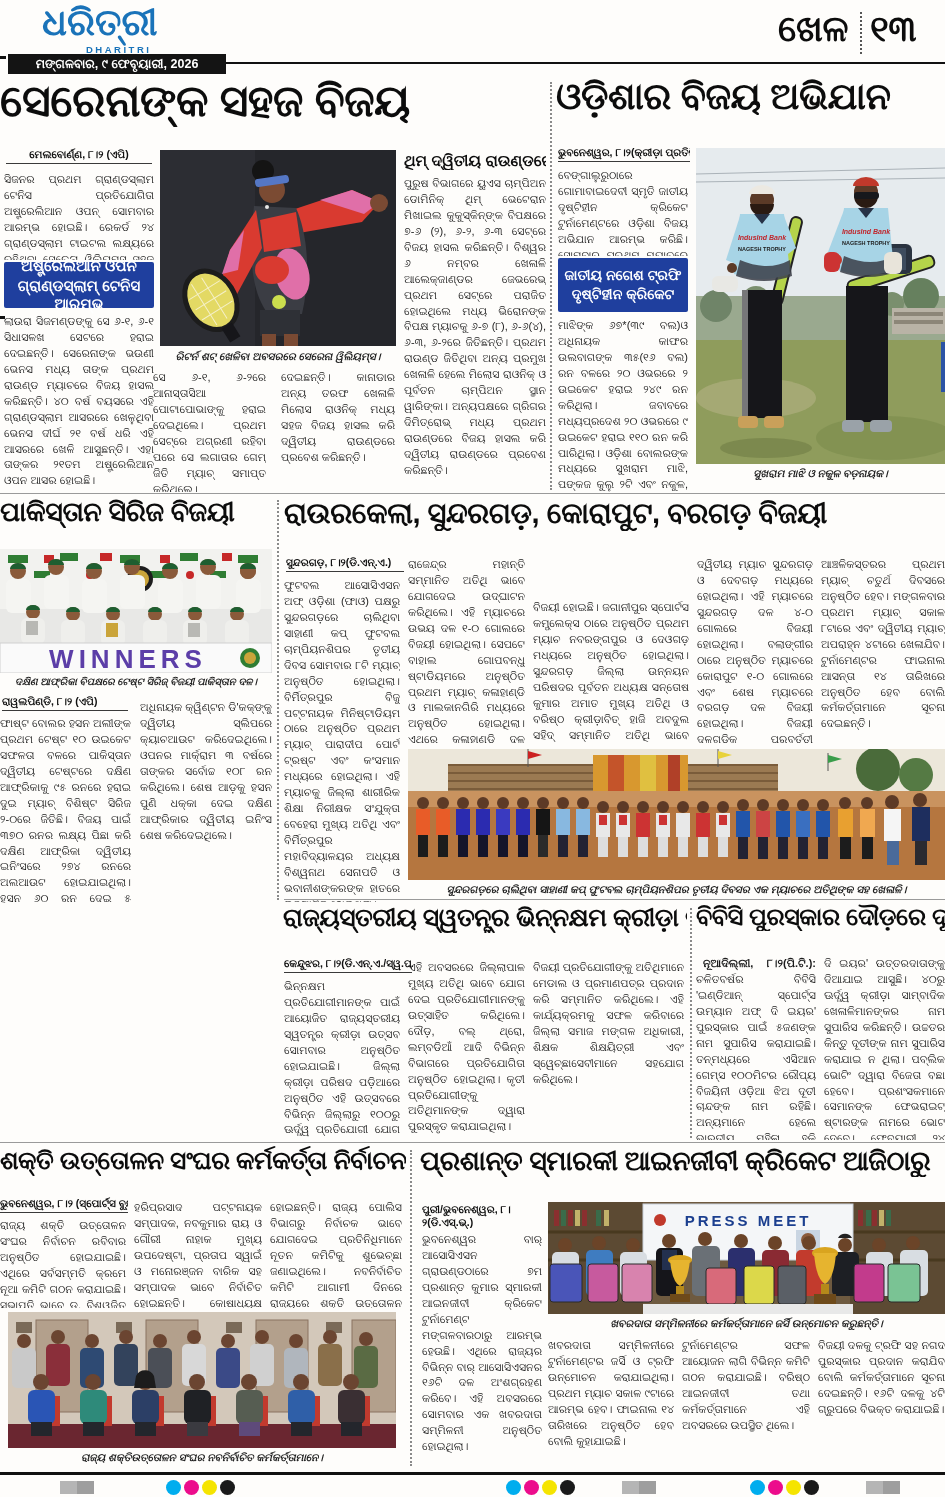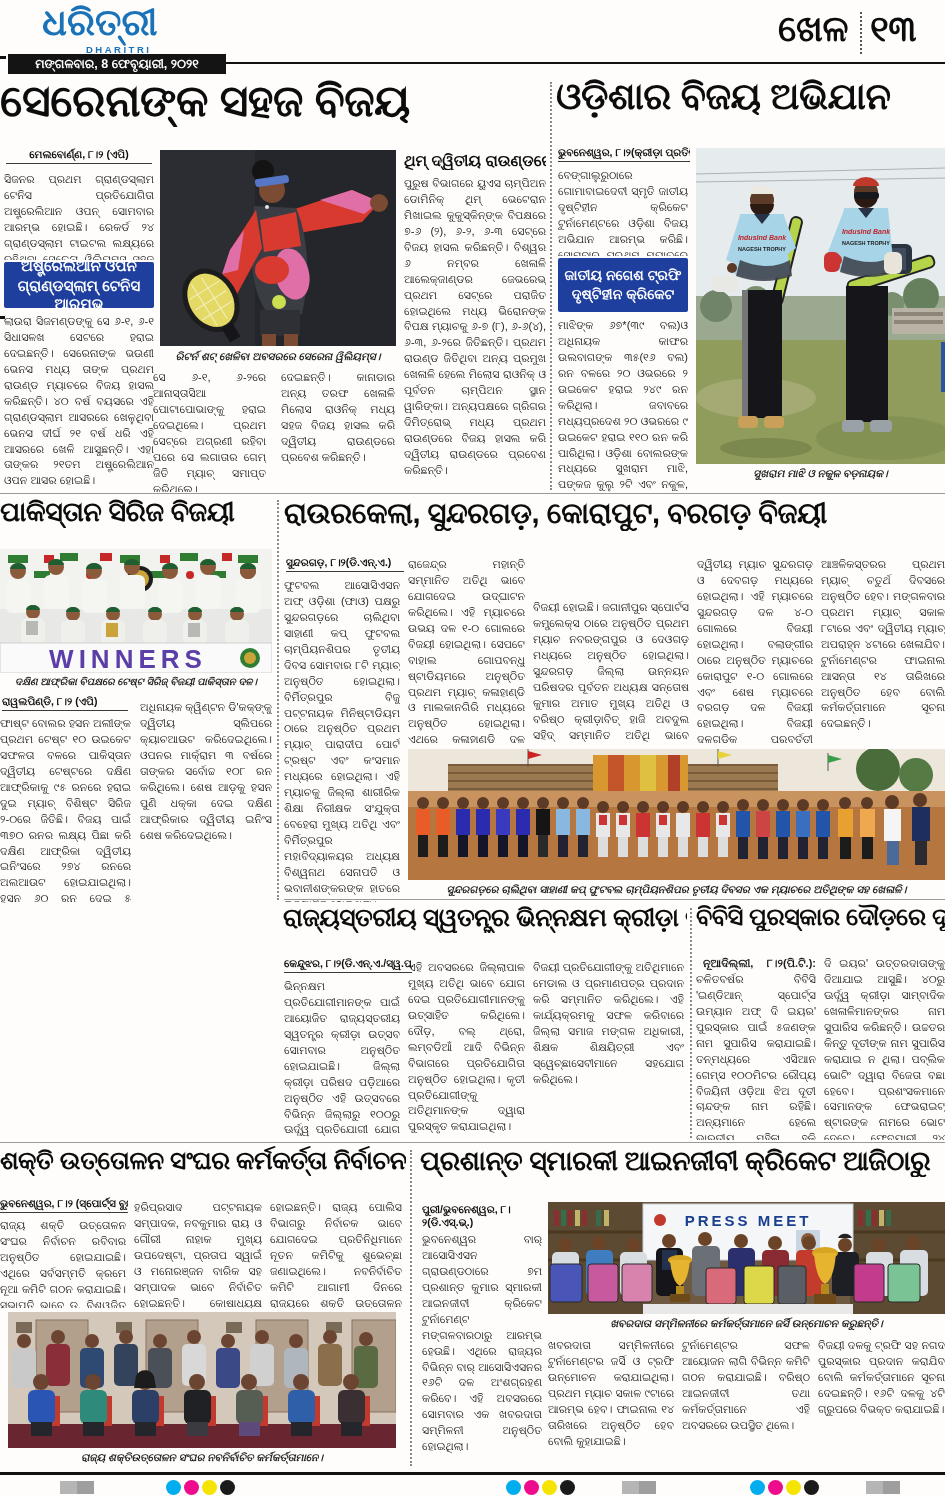--- a/index.html
+++ b/index.html
@@ -31,21 +31,21 @@
 <body>
 
 <div class="page">
 
   <div class="abs" style="left:0;top:56px;width:6px;height:3px;background:#111;"></div>
   <div class="abs" style="left:0;top:316px;width:5px;height:3px;background:#111;"></div>
 
   <div class="masthead" style="left:42px;top:2px;font-size:37px;">ଧରିତ୍ରୀ</div>
   <div class="masthead" style="left:86px;top:44px;font-size:9.5px;letter-spacing:2.5px;">DHARITRI</div>
   <div class="datebar" style="left:8px;top:54px;width:218px;height:20px;">
-    <span>ମଙ୍ଗଳବାର, 8 ଫେବୃୟାରୀ, ୨୦୨୧</span>
+    <span>ମଙ୍ଗଳବାର, ୯ ଫେବୃୟାରୀ, 2026</span>
   </div>
   <div class="hrule k" style="left:226px;top:62px;width:719px;height:2px;"></div>
 
   <div class="hl" style="left:778px;top:8px;font-size:36px;">ଖେଳ</div>
   <div class="vdot" style="left:860px;top:12px;height:42px;border-left:2px dotted #555;"></div>
   <div class="hl" style="left:870px;top:8px;font-size:36px;">୧୩</div>
 
   <div class="hl" style="left:0;top:76px;width:552px;font-size:44px;">ସେରେନାଙ୍କ ସହଜ ବିଜୟ</div>
   <div class="vdot" style="left:550px;top:82px;height:408px;"></div>
 

